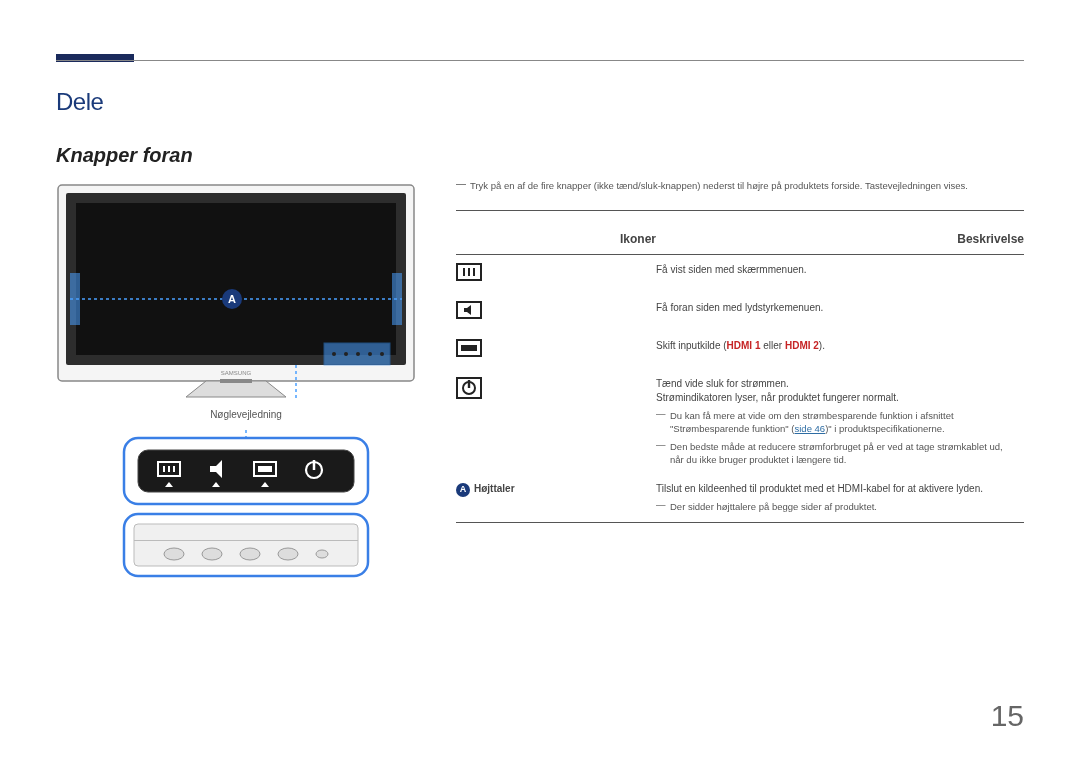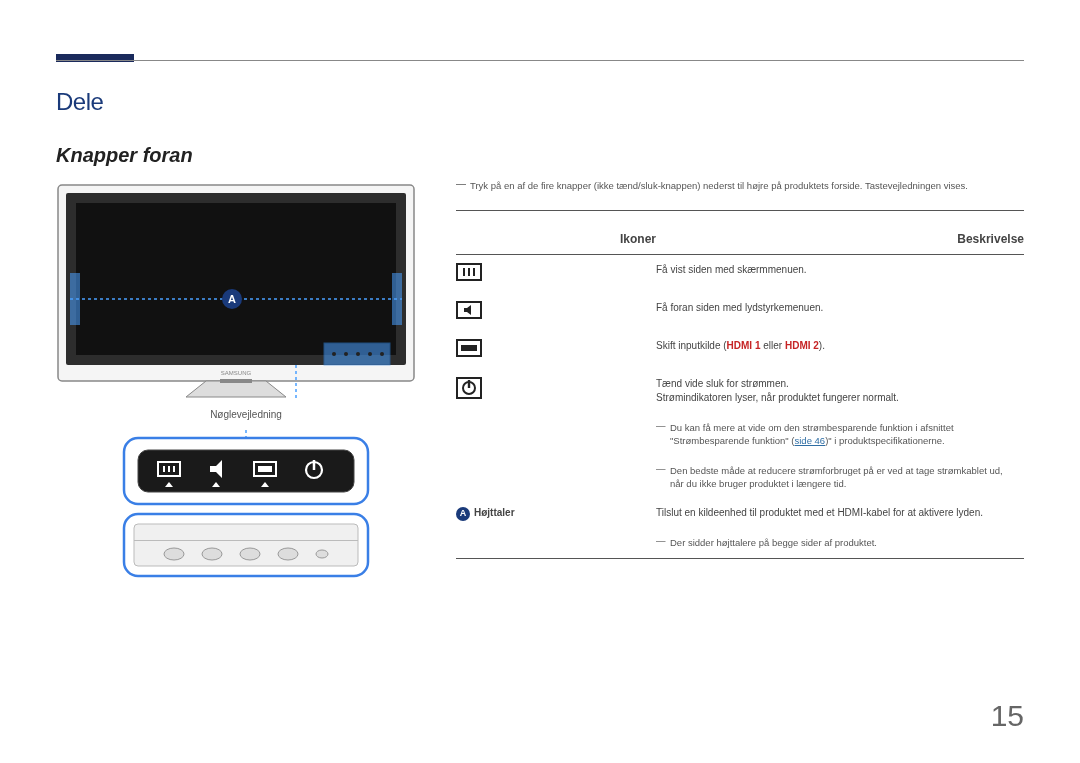--- a/index.html
+++ b/index.html
@@ -110,21 +110,21 @@
     padding: 8px 6px 8px 0;
   }
   table.desc tbody tr:last-child td { border-bottom: 1px solid #555; }
   .icon-cell { width: 200px; }
   .icon-box {
     display: inline-block;
   }
   .sub-note {
     position: relative;
     padding-left: 14px;
-    margin-top: 16px;
+    margin-top: 4px;
     color: #555;
     font-size: 9.5px;
   }
   .sub-note::before {
     content: "―";
     position: absolute;
     left: 0;
     top: -2px;
   }
   .red { color: #c62425; font-weight: 700; }

